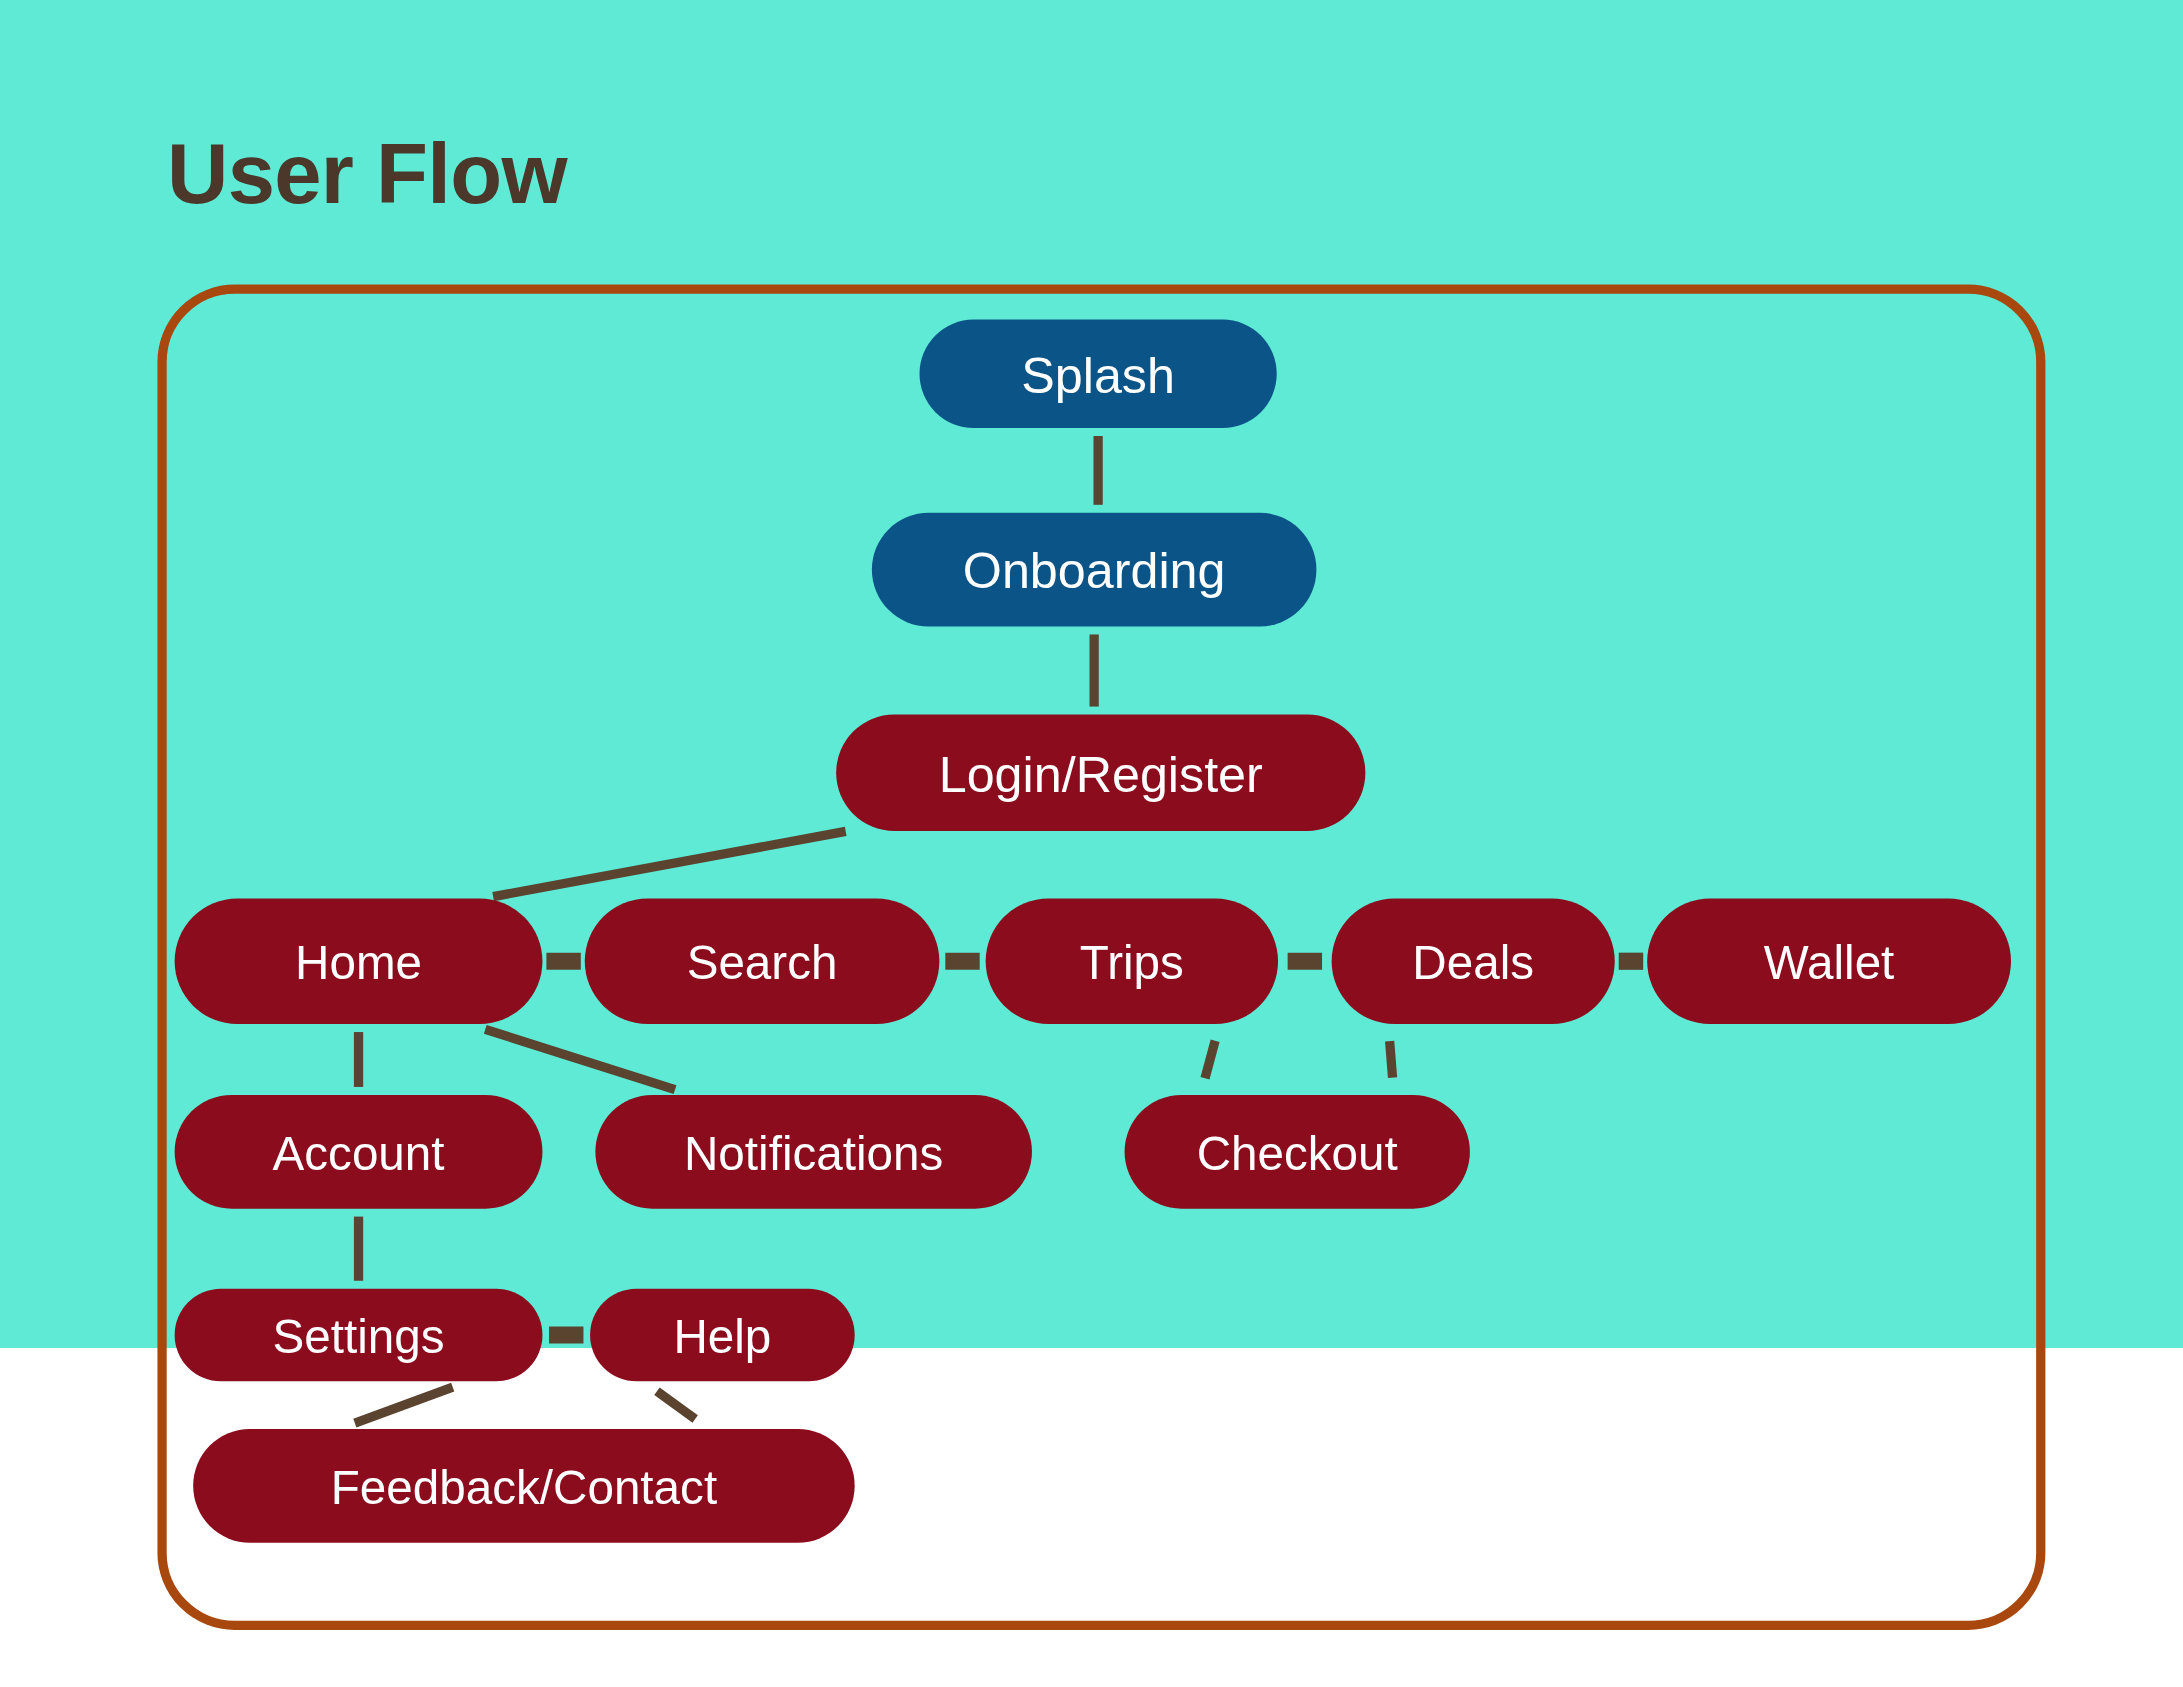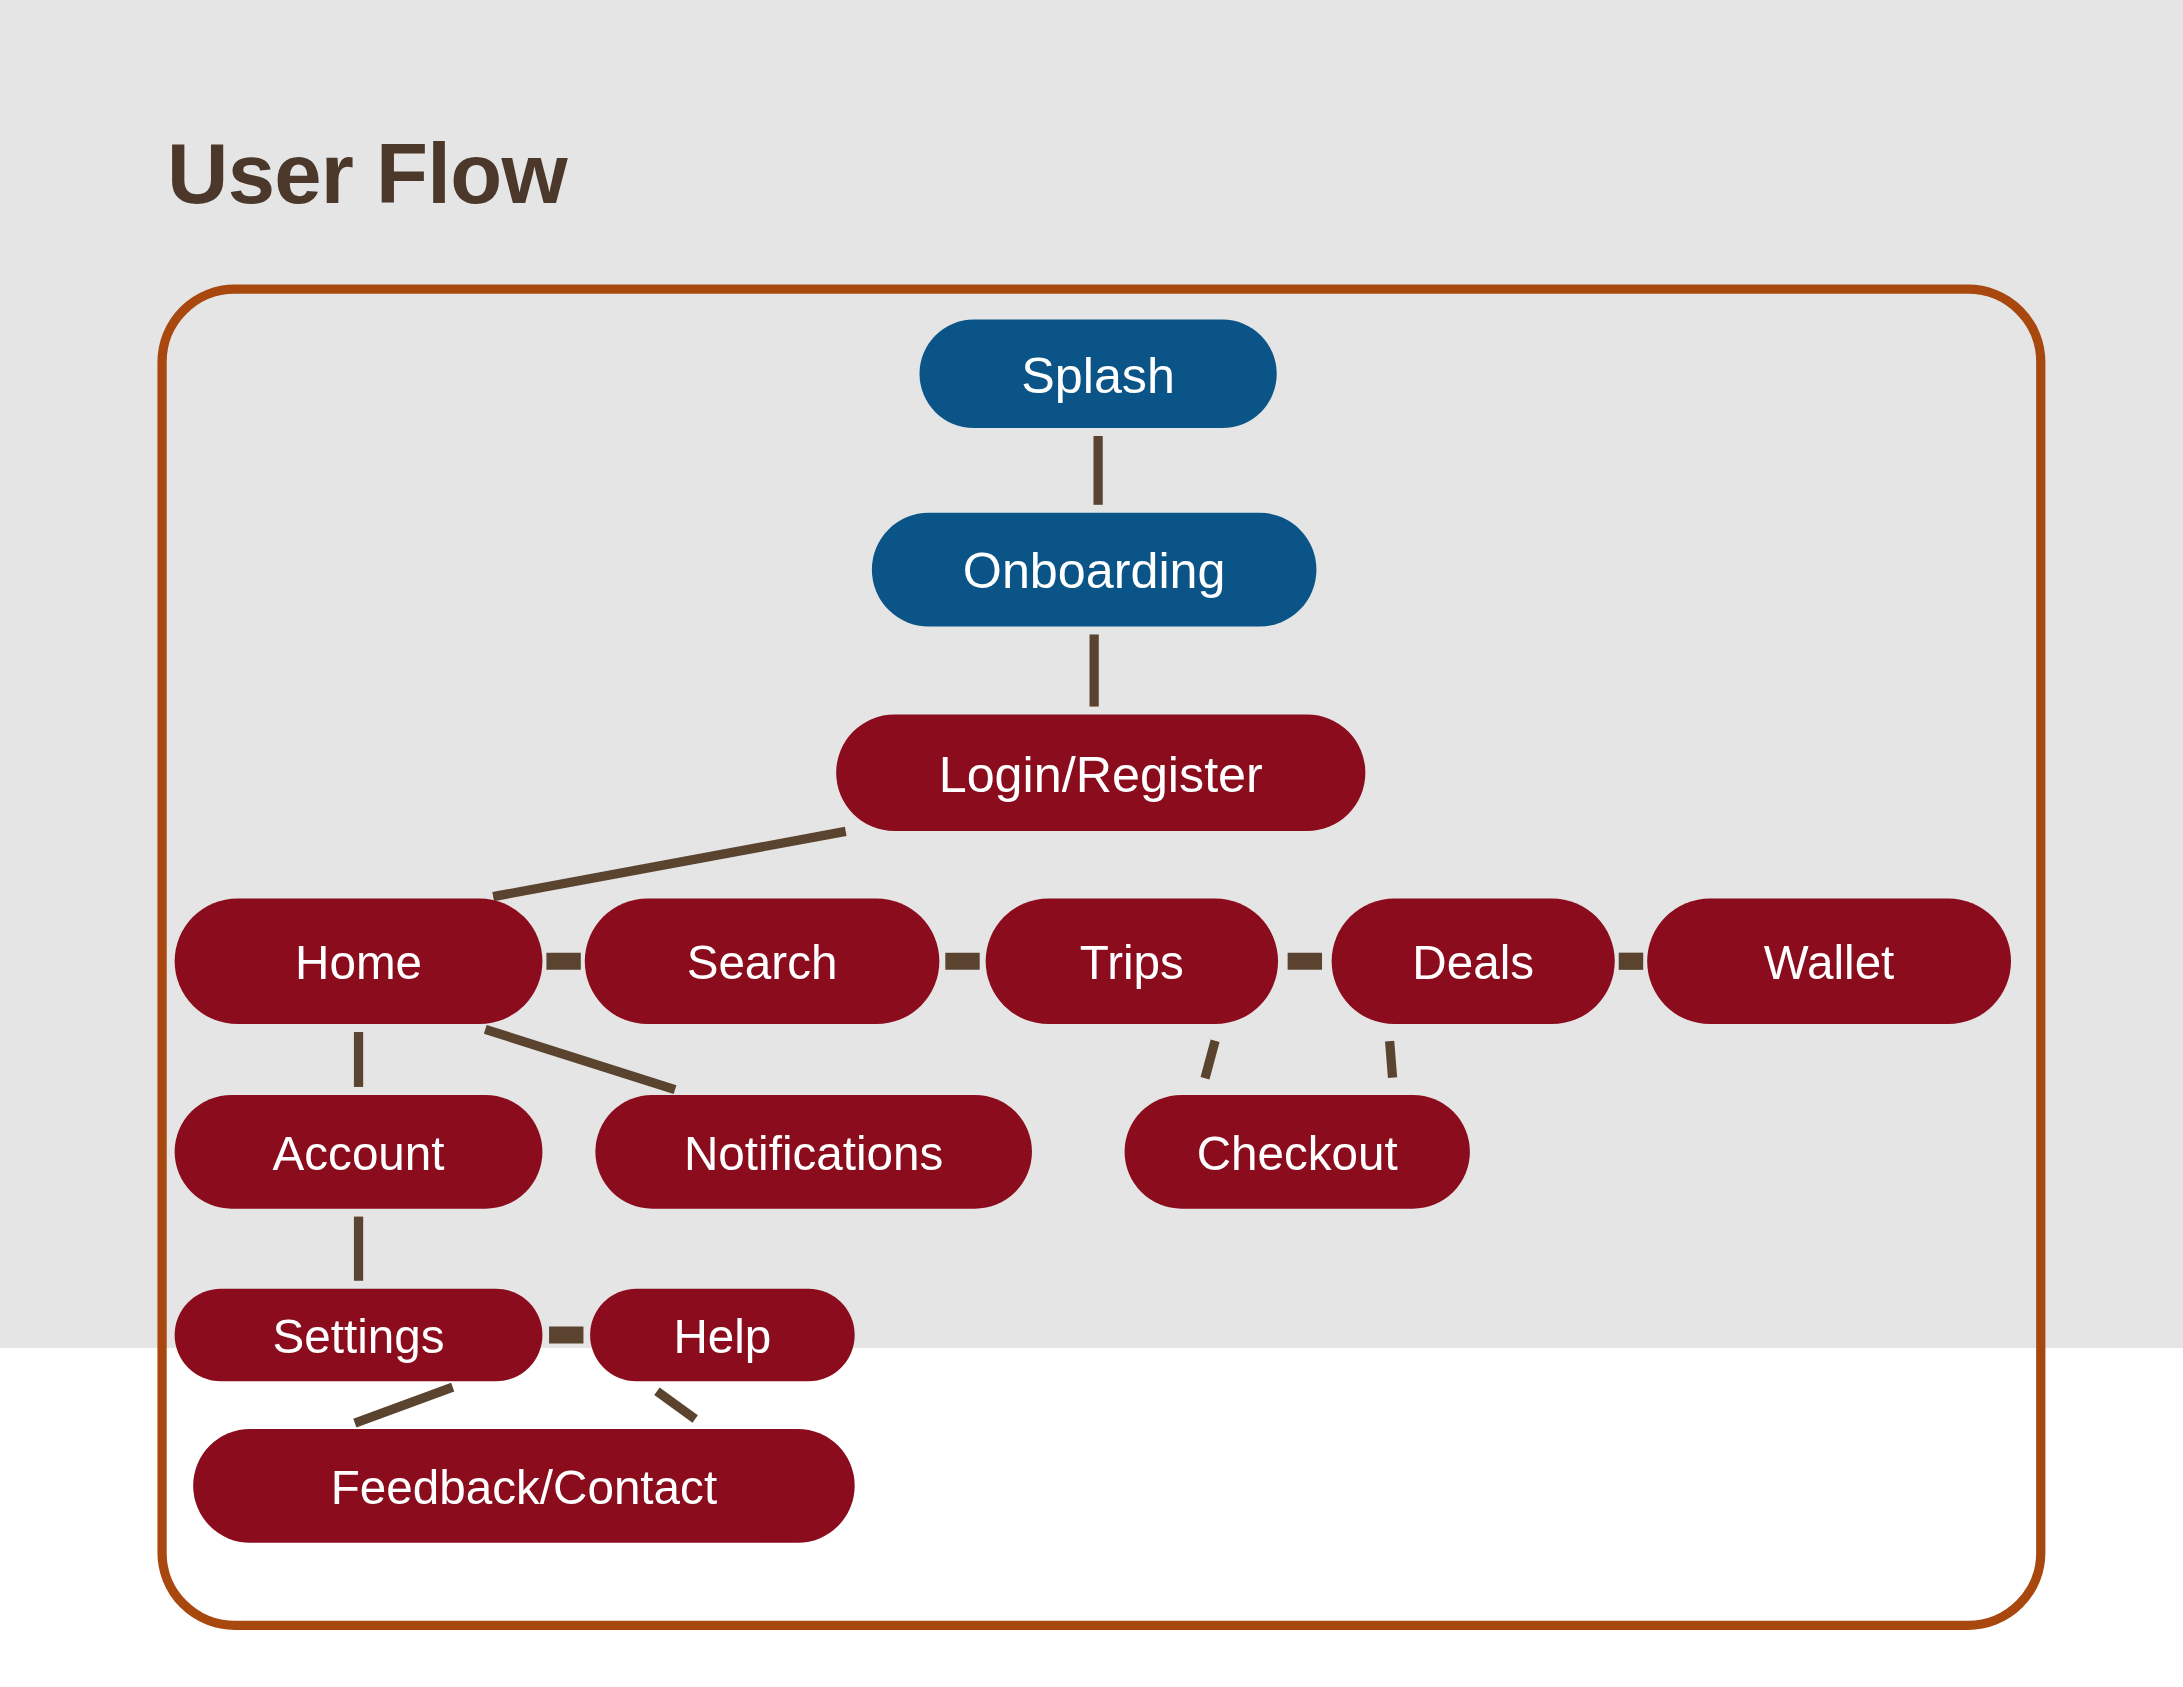--- a/index.html
+++ b/index.html
@@ -10,21 +10,21 @@
   body {
     width: 2183px;
     height: 1687px;
     font-family: "Liberation Sans", sans-serif;
     overflow: hidden;
   }
   #canvas {
     position: relative;
     width: 2183px;
     height: 1348px;
-    background: #e5e5e5;
+    background: #5eead4;
   }
   #page-title {
     position: absolute;
     left: 167px;
     top: 131px;
     font-size: 85px;
     font-weight: bold;
     color: #4b382a;
     letter-spacing: -0.7px;
     line-height: 1;

